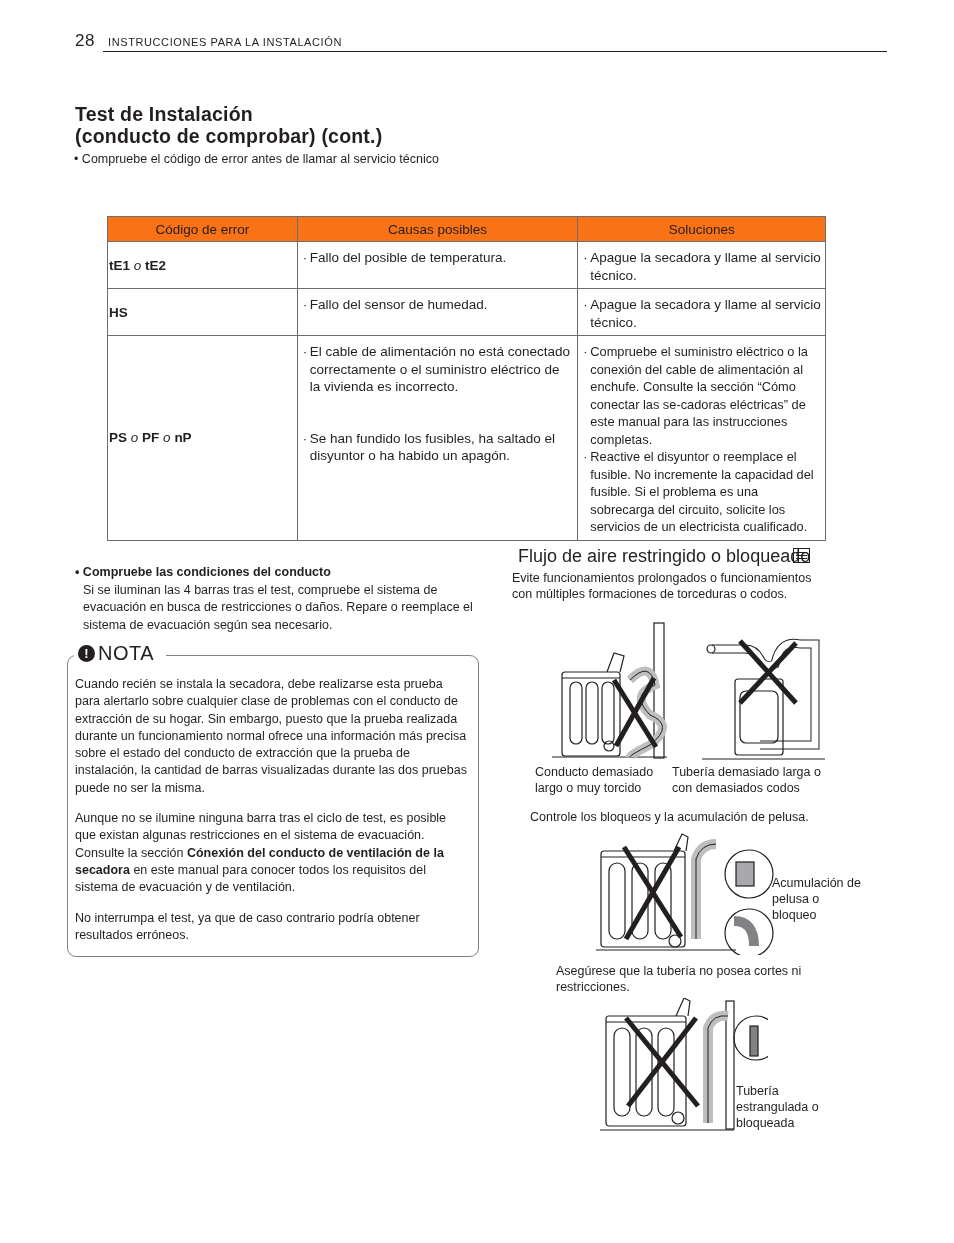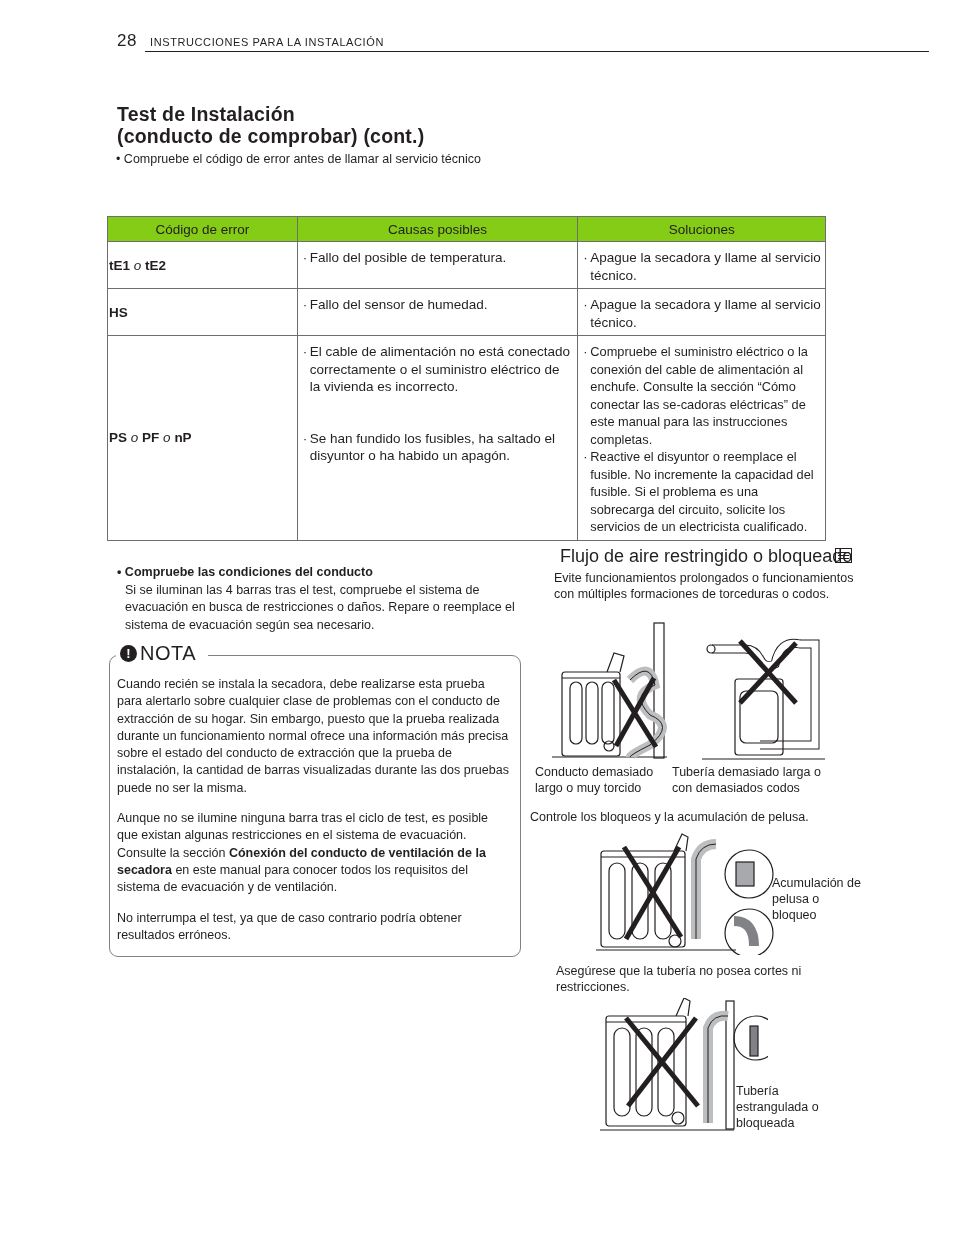--- a/index.html
+++ b/index.html
@@ -1,32 +1,32 @@
 <!DOCTYPE html>
 <html><head>
 <meta charset="utf-8">
 <style>
   html, body { margin:0; padding:0; background:#ffffff; }
   body { width:954px; height:1243px; position:relative; overflow:hidden;
          font-family:"Liberation Sans", sans-serif; color:#231f20; }
-  .abs { position:absolute;margin-left:42px; }
+  .abs { position:absolute; }
 
   
   .page-num { left:75px; top:31px; font-size:17px; letter-spacing:0.5px; }
   .running-head { left:108px; top:36px; font-size:11px; letter-spacing:0.6px; }
   .head-rule { left:103px; top:51px; width:784px; height:1px; background:#231f20; }
 
   .title { left:75px; top:103px; font-size:19.5px; font-weight:bold; line-height:22px; letter-spacing:0.2px; }
   .intro { left:74px; top:152px; font-size:12.5px; }
 
   
   table.err { position:absolute; left:107px; top:216px; width:719px; border-collapse:collapse;
               font-size:13.5px; }
   table.err th, table.err td { border:1px solid #6d6e71; vertical-align:top; }
-  table.err th { background:#84cc16; font-weight:normal; height:24px; padding:0; text-align:center; vertical-align:middle; }
+  table.err th { background:#f97316; font-weight:normal; height:24px; padding:0; text-align:center; vertical-align:middle; }
   table.err td.code { text-align:left; vertical-align:middle; font-weight:bold; }
   table.err td.code i { font-weight:normal; }
   table.err td.cell { padding:7px 4px 4px 5px; line-height:17.5px; }
   .bul { display:flex; }
   .bul .dot { width:7px; flex:none; }
   .sol3 { font-size:12.8px; line-height:17.2px; }
 
   
   .check { left:75px; top:564px; width:400px; font-size:12.5px; line-height:17.5px; }
   .check b { font-weight:bold; }

